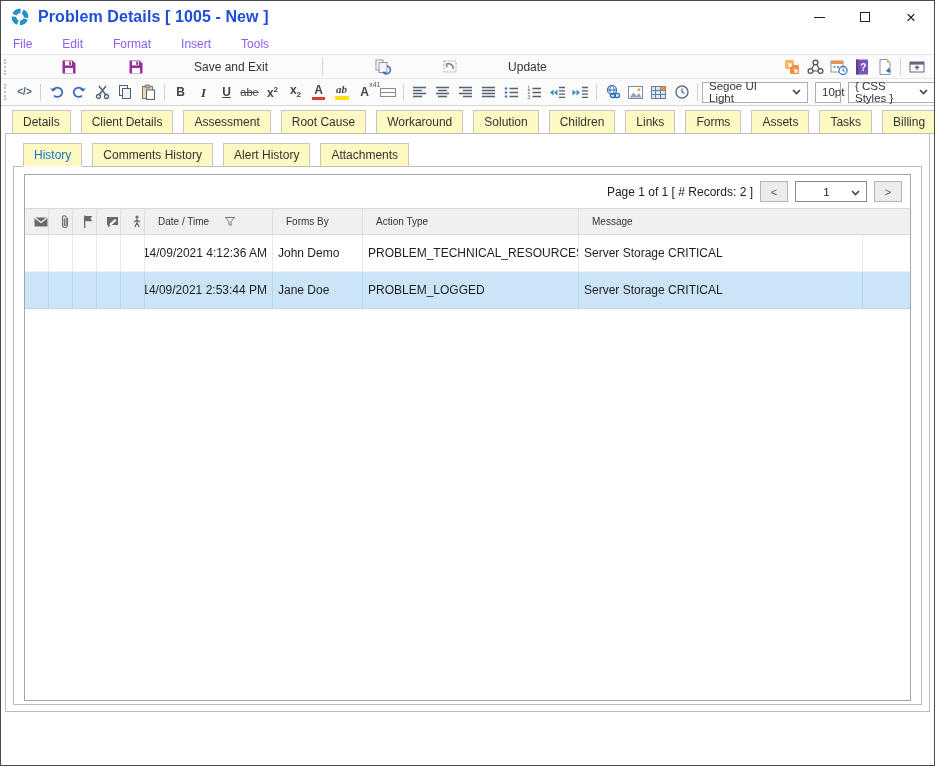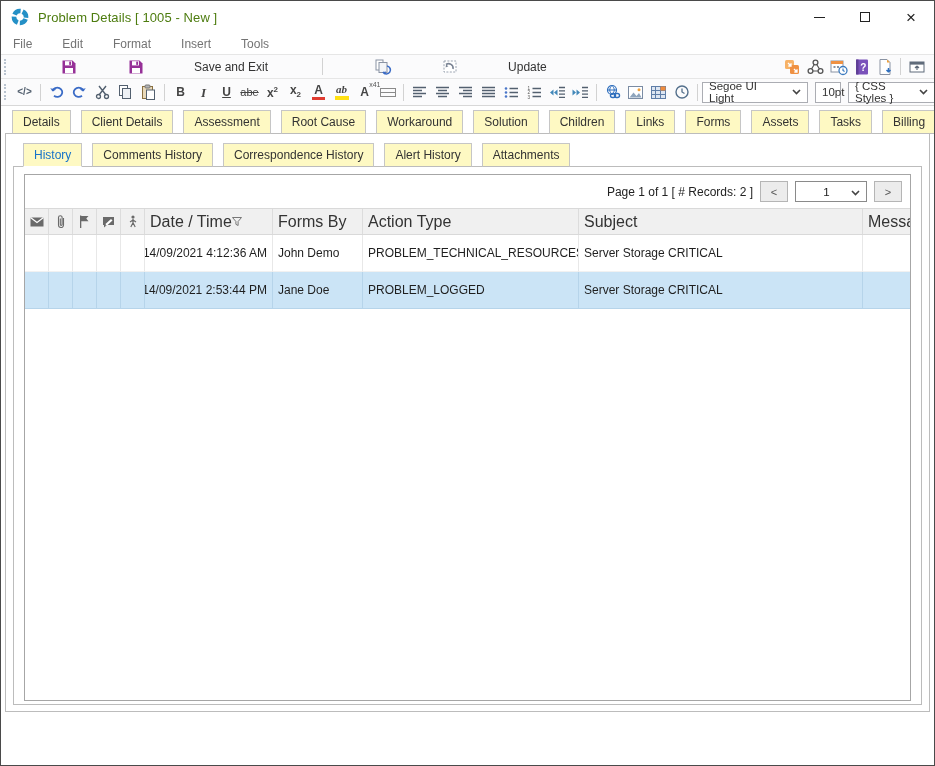--- a/index.html
+++ b/index.html
@@ -5,29 +5,29 @@
   * { box-sizing: border-box; margin: 0; padding: 0; }
   html,body { background:#e8e8e8; }
   body { font-family:"Liberation Sans", sans-serif; }
   .window {
     position:relative; width:935px; height:766px; background:#fff;
     border:1px solid #4a4a4a; overflow:hidden;
   }
   
   .titlebar { height:32px; display:flex; align-items:center; background:#fff; }
   .app-icon { width:18px; height:18px; margin:0 9px 0 10px; flex:0 0 auto; }
-  .title-text { font-size:13px; color:#4d7c0f; font-weight:400; letter-spacing:.1px; }
+  .title-text { font-size:16px; color:#1d4ed8; font-weight:700; letter-spacing:.1px; }
   .win-controls { margin-left:auto; display:flex; height:32px; }
   .win-btn { width:46px; height:32px; display:flex; align-items:center; justify-content:center; color:#222; }
   .min-bar { width:11px; height:1px; background:#222; }
   .max-box { width:10px; height:10px; border:1px solid #222; }
   .close-glyph { font-size:17px; font-weight:300; line-height:1; }
   
   .menubar { height:21px; display:flex; align-items:center; padding-left:12px; background:#fff; }
-  .menu-item { font-size:12px; color:#737373; margin-right:30px; }
+  .menu-item { font-size:12px; color:#8b5cf6; margin-right:30px; }
   
   .toolbar { display:flex; align-items:center; background:#fbfbfc; }
   .tb1 { height:25px; border-top:1px solid #e6e6e6; border-bottom:1px solid #e6e6e6;gap:44px; }
   .tb2 { height:27px; border-bottom:1px solid #d8d8d8; }
   .grip { width:5px; height:16px; border-left:2px dotted #b9c3cf; margin:0 4px 0 3px; flex:0 0 auto; }
   .tsep { width:1px; height:17px; background:#d2d2d2; margin:0 4px; flex:0 0 auto; }
   .ibtn { height:22px; min-width:23px; padding:0 1px; display:flex; align-items:center; justify-content:center; flex:0 0 auto; color:#53606f; }
   .ibtn svg { display:block; }
   .tb-label { font-size:12px; color:#333; margin:0 6px 0 3px; white-space:nowrap; }
   .tb-right { margin-left:auto; display:flex; align-items:center; padding-right:6px; }
@@ -57,21 +57,21 @@
   .tabstrip.sub { padding-left:3px; }
   .panel-sub { border:1px solid #bcbcbc; border-top:none; height:538px; background:#fff; }
   
   .table-container { margin:7px 10px; height:527px; border:1px solid #a6a6a6; display:flex; flex-direction:column; background:#fff; }
   .pager { height:33px; display:flex; align-items:center; justify-content:flex-end; gap:7px; padding-right:8px; font-size:12px; color:#222; }
   .pg-btn { width:28px; height:21px; background:#ececec; border:1px solid #b5b5b5; display:flex; align-items:center; justify-content:center; font-size:11px; color:#555; }
   .pg-select { width:72px; height:21px; background:#fff; border:1px solid #8a8a8a; display:flex; align-items:center; font-size:11.5px; color:#222; padding:0 6px; }
   .pg-select .val { flex:1; text-align:center; }
   .grid-row { display:grid; grid-template-columns:24px 24px 24px 24px 24px 128px 90px 216px 284px 1fr; }
   .gh { height:27px; background:#f0f0f0; border-top:1px solid #d9d9d9; border-bottom:1px solid #d9d9d9; }
-  .gh .cell { display:flex; align-items:center; padding:0 5px; font-size:16px; color:#333; border-right:1px solid #dcdcdc; overflow:hidden; white-space:nowrap; }
+  .gh .cell { display:flex; align-items:center; padding:0 5px; font-size:10px; color:#333; border-right:1px solid #dcdcdc; overflow:hidden; white-space:nowrap;margin-left:8px; }
   .gh .icell { justify-content:center; padding:0; }
   .gr { height:37px; }
   .gr .cell { display:flex; align-items:center; padding:0 5px; font-size:12px; color:#1f1f1f; border-right:1px solid #e8e8e8; border-bottom:1px solid #f1f1f1; overflow:hidden; white-space:nowrap; }
   .gr .date { justify-content:flex-end; }
   .gr.selected .cell { background:#cbe4f6; border-right-color:#b6d4ea; border-bottom-color:#b6d4ea; }
   .grid-filler { flex:1; }
   .funnel { margin-left:auto; margin-right:32px; display:flex; }
   .below-gap { height:53px; background:#fff; }
 </style>
 </head>
@@ -391,21 +391,20 @@
     <span class="tab">Billing</span>
     <span class="tab">Summary</span>
     <span class="tab active">History</span>
   </div>
 
   <div class="panel-main">
     <div class="sub-wrap">
       <div class="tabstrip sub">
         <span class="tab active">History</span>
         <span class="tab">Comments History</span>
-        <span class="tab">Correspondence History</span>
         <span class="tab">Alert History</span>
         <span class="tab">Attachments</span>
       </div>
       <div class="panel-sub">
 
         <div class="table-container">
 
           <div class="pager">
             <span>Page 1 of 1 [ # Records: 2 ]</span>
             <span class="pg-btn">
@@ -459,23 +458,20 @@
                     <path d="M0.5 0.5 h9 l-3.4 4 v4 l-2.2 -1.2 v-2.8 z" fill="none" stroke="#777" stroke-width="1"></path>
                   </svg>
               </span>
             </div>
             <div class="cell">
                 <span>Forms By</span>
               </div>
             <div class="cell">
                 <span>Action Type</span>
               </div>
-            <div class="cell">
-                <span>Subject</span>
-              </div>
             <div class="cell" style="border-right:none">
                 <span>Message</span>
               </div>
           </div>
 
           <div class="grid-row gr">
             <div class="cell"></div>
             <div class="cell"></div>
             <div class="cell"></div>
             <div class="cell"></div>

